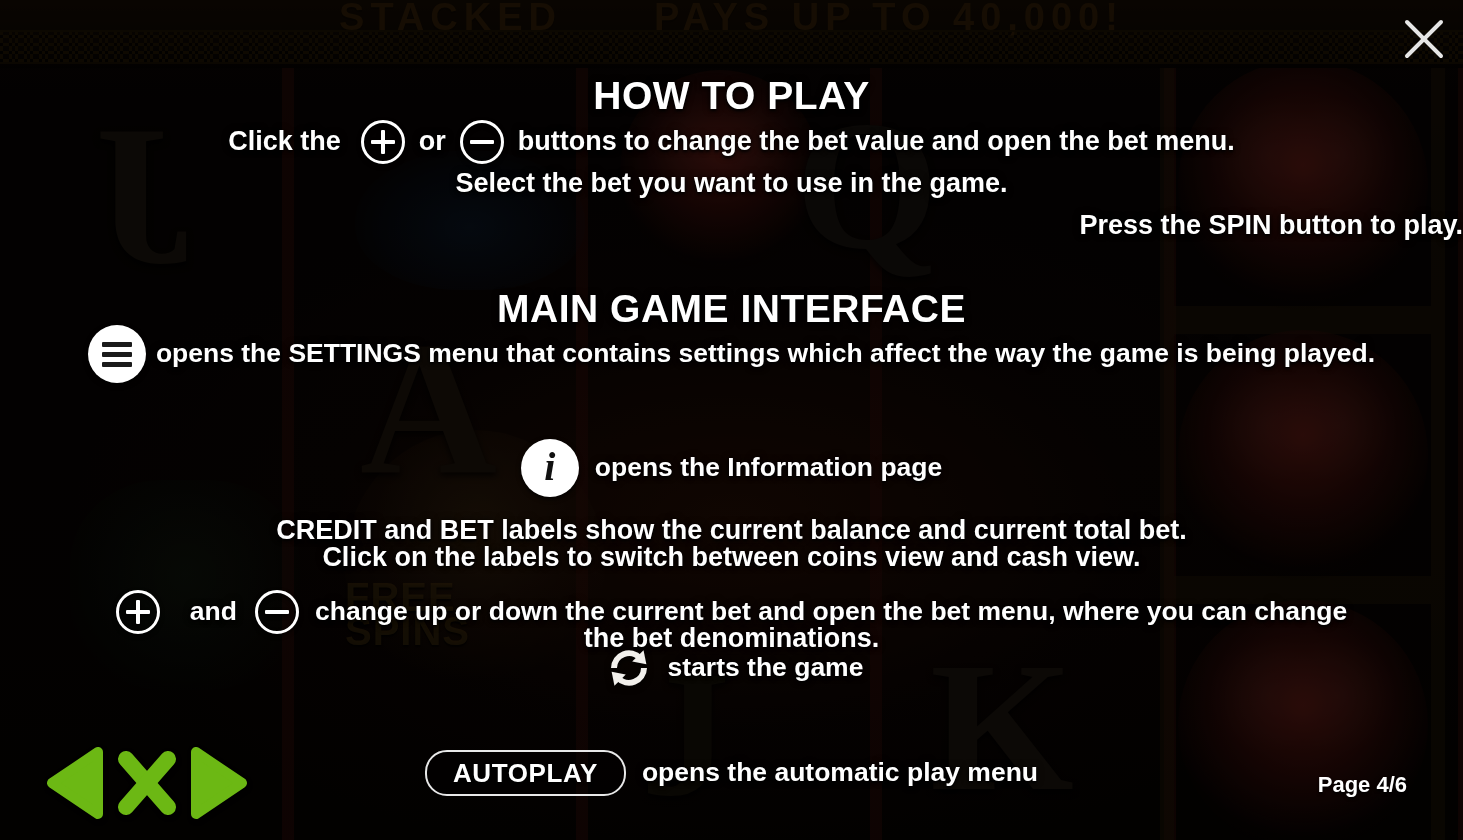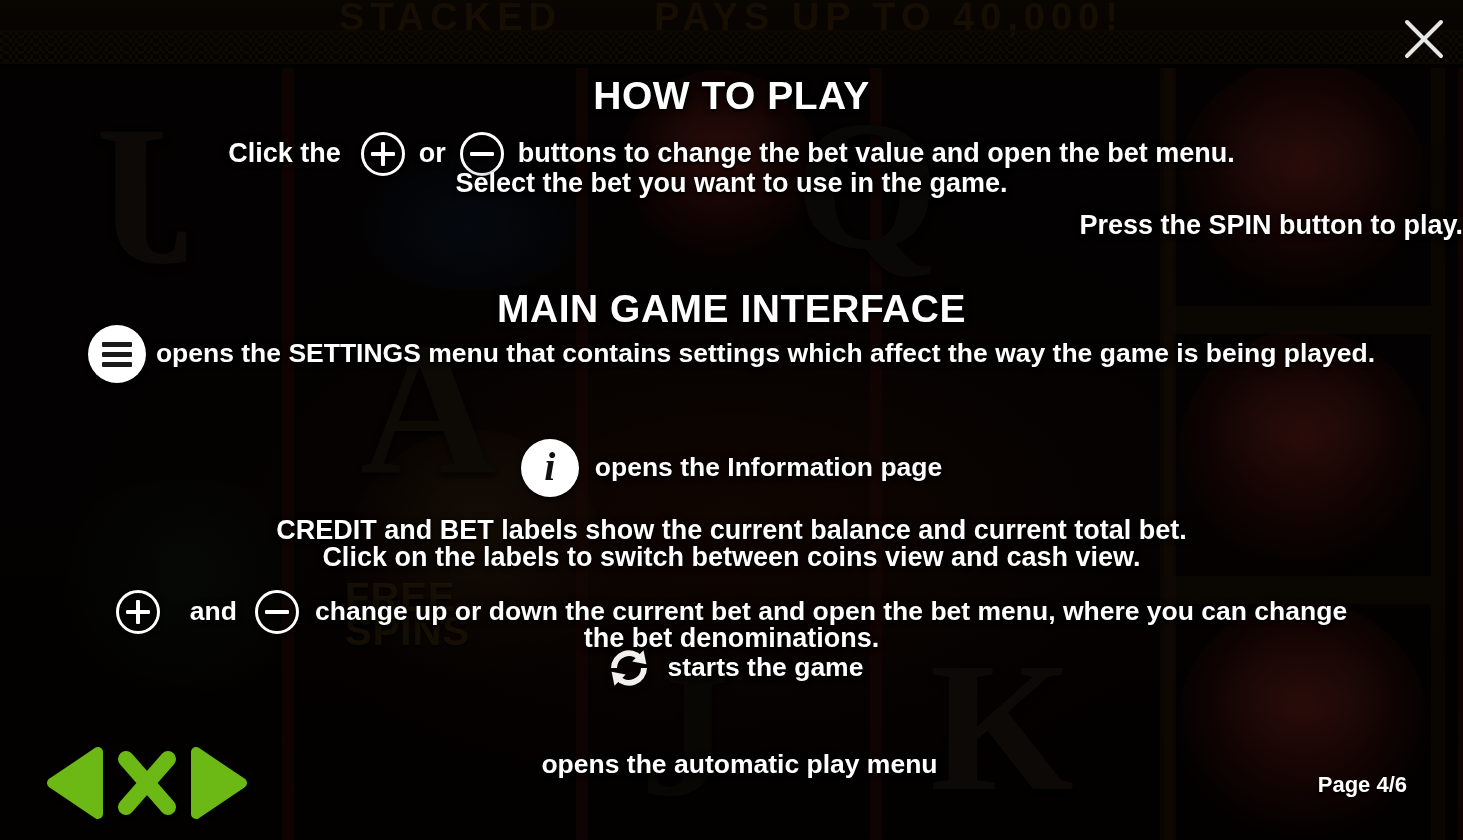--- a/index.html
+++ b/index.html
@@ -356,21 +356,21 @@
 
     <div id="close-btn">
       <svg viewBox="0 0 58 58" width="58" height="58" aria-hidden="true">
         <line x1="12" y1="12" x2="46" y2="46" stroke="#e6e6e6" stroke-width="4" stroke-linecap="round"></line>
         <line x1="46" y1="12" x2="12" y2="46" stroke="#e6e6e6" stroke-width="4" stroke-linecap="round"></line>
       </svg>
     </div>
 
     <div class="txt page-heading" id="heading-how">HOW TO PLAY</div>
 
-    <div class="inline-row" style="top:132px;">
+    <div class="inline-row" style="top:120px;">
       <span class="txt" style="font-size:27px;">Click the</span>
       <span style="width:20px"></span>
       <span class="circ plus"></span>
       <span style="width:14px"></span>
       <span class="txt" style="font-size:27px;">or</span>
       <span style="width:14px"></span>
       <span class="circ minus"></span>
       <span style="width:14px"></span>
       <span class="txt" style="font-size:27px;">buttons to change the bet value and open the bet menu.</span>
     </div>
@@ -421,20 +421,21 @@
           <path d="M44,29 a15,15 0 0 1 -26,10" fill="none" stroke="#f2f0ec" stroke-width="6" stroke-linecap="butt"></path>
           <polygon points="40,10 48,22 32,22" fill="#f2f0ec" transform="rotate(135 40 19)"></polygon>
           <polygon points="18,48 10,36 26,36" fill="#f2f0ec" transform="rotate(135 18 39)"></polygon>
         </svg>
       </span>
       <span style="width:10px"></span>
       <span class="txt" style="font-size:26.5px;">starts the game</span>
     </div>
 
     <div class="inline-row" style="top:750px;">
+      <span class="autoplay-pill">AUTOPLAY</span>
       <span style="width:16px"></span>
       <span class="txt" style="font-size:26.5px;">opens the automatic play menu</span>
     </div>
 
     <div id="nav">
       <span class="nav-btn">
         <svg width="62" height="74" viewBox="0 0 62 74" aria-hidden="true">
           <path d="M54,6 L54,68 L8,37 Z" fill="#6cb814" stroke="#6cb814" stroke-width="10" stroke-linejoin="round"></path>
         </svg>
       </span>

